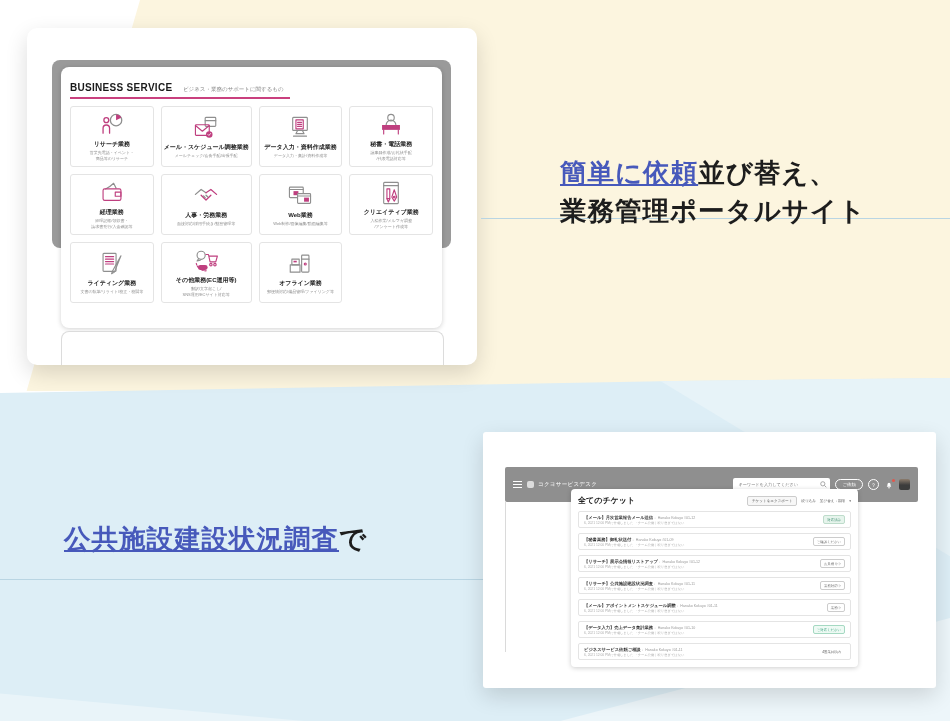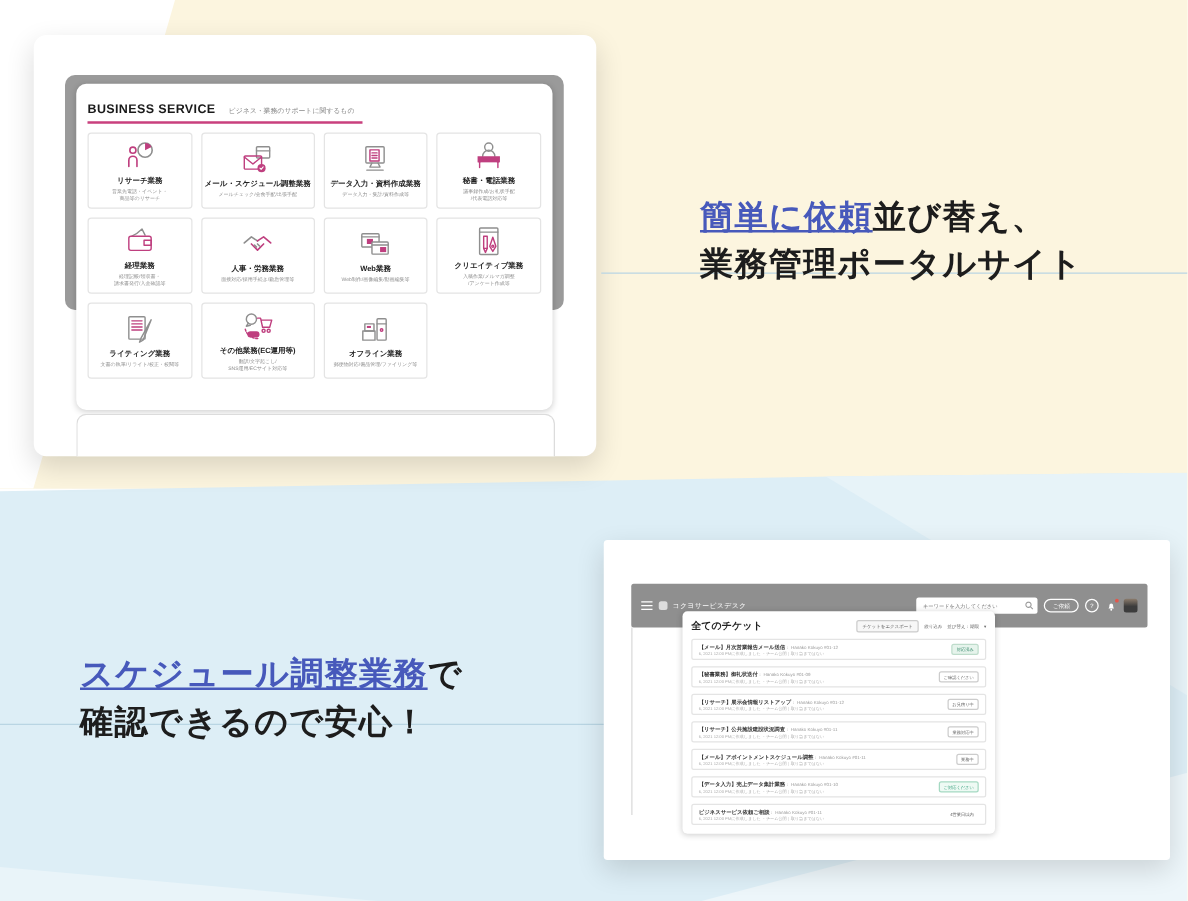--- a/index.html
+++ b/index.html
@@ -58,21 +58,21 @@
   .searchbox{display:flex;align-items:center;background:#fff;border-radius:2px;height:13px;width:97px;padding:0 3px;box-sizing:border-box;}
   .searchbox input{border:none;outline:none;flex:1;font-size:4.2px;color:#444;background:transparent;min-width:0;
     font-family:"Liberation Sans","DejaVu Sans",sans-serif;}
   .req-btn{margin-left:5px;border:1px solid #fff;border-radius:8px;color:#fff;font-size:4.5px;padding:2px 6px;background:transparent;}
   .help{margin-left:5px;width:9px;height:9px;border:1px solid #fff;border-radius:50%;color:#fff;font-size:5px;
     display:flex;align-items:center;justify-content:center;}
   .bellwrap{position:relative;margin-left:5px;width:10px;height:10px;}
   .bellwrap .dot{position:absolute;right:-1px;top:-1px;width:3px;height:3px;border-radius:50%;background:#e2574c;}
   .avatar{margin-left:5px;width:11px;height:11px;border-radius:2px;background:linear-gradient(180deg,#8c7c6d 0%,#3c3c3c 55%);}
   .v-line{position:absolute;left:22px;top:70px;width:1px;height:150px;background:#dadada;}
-  .ticket-panel{position:absolute;left:63px;top:57px;width:250px;height:178px;background:#fff;border-radius:4px;
+  .ticket-panel{position:absolute;left:88px;top:57px;width:287px;height:178px;background:#fff;border-radius:4px;
     box-shadow:0 1px 5px rgba(0,0,0,.2);padding:6px 7px;box-sizing:border-box;}
   .panel-head{display:flex;align-items:center;justify-content:space-between;}
   .panel-title{font-size:8px;font-weight:700;color:#222;}
   .panel-tools{display:flex;align-items:center;gap:4px;}
   .export-btn{font-size:3.6px;color:#555;border:1px solid #ccc;background:#f7f7f7;border-radius:2px;padding:2px 4px;}
   .tool-label{font-size:3.6px;color:#666;}
   .tickets{margin-top:5px;}
   .ticket{height:17px;border:1px solid #e4e4e4;border-radius:2px;margin-bottom:5px;display:flex;align-items:center;
     justify-content:space-between;padding:0 5px;box-sizing:border-box;background:#fff;}
   .tk-title{font-size:4.3px;font-weight:700;color:#333;white-space:nowrap;}
@@ -279,22 +279,21 @@
     <div class="next-panel-edge"></div>
   </div>
 
   <h2 class="headline headline-top">
     <span class="hl">簡単に依頼</span><span>並び替え、</span><br>
     <span>業務管理ポータルサイト</span>
   </h2>
   <div class="divider divider-top"></div>
 
   <h2 class="headline headline-bottom">
-    <span class="hl">スケジュール調整業務</span><span>で</span><br>
-    <span>確認できるので安心！</span>
+    <span class="hl">公共施設建設状況調査</span><span>で</span><br>
   </h2>
   <div class="divider divider-bottom"></div>
 
   <div class="app-card">
     <div class="app-header">
       <div class="burger">
           <i></i>
           <i></i>
           <i></i>
         </div>

